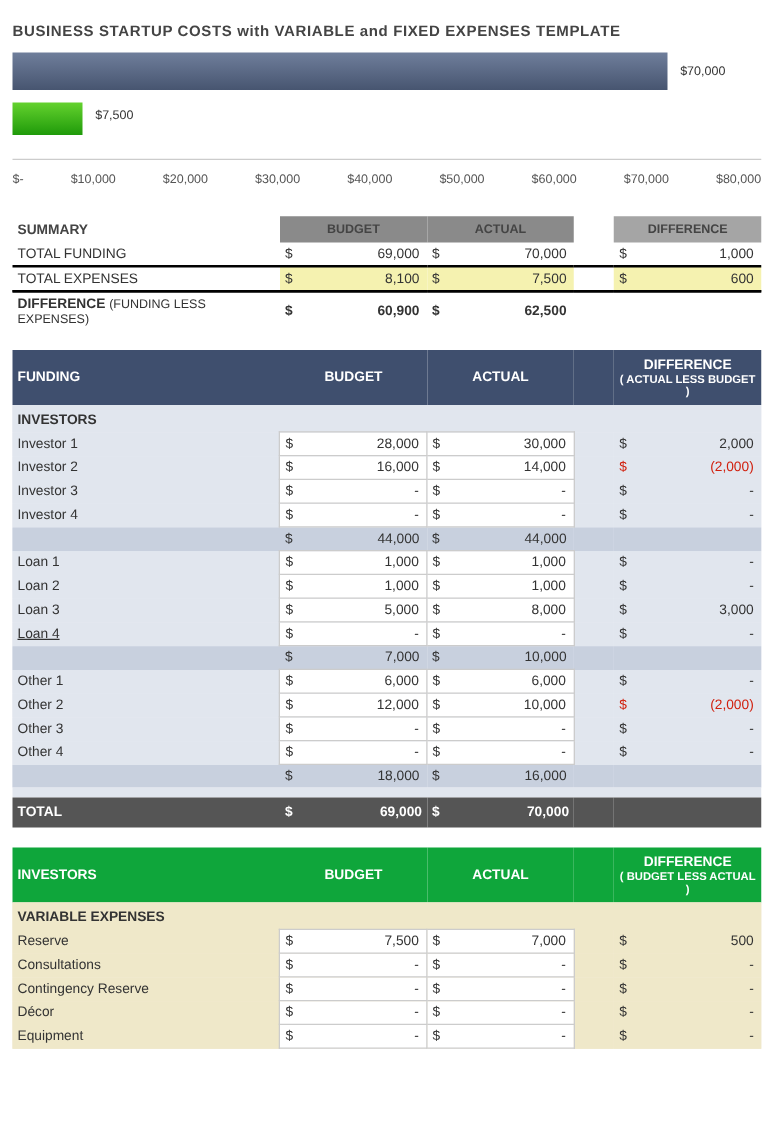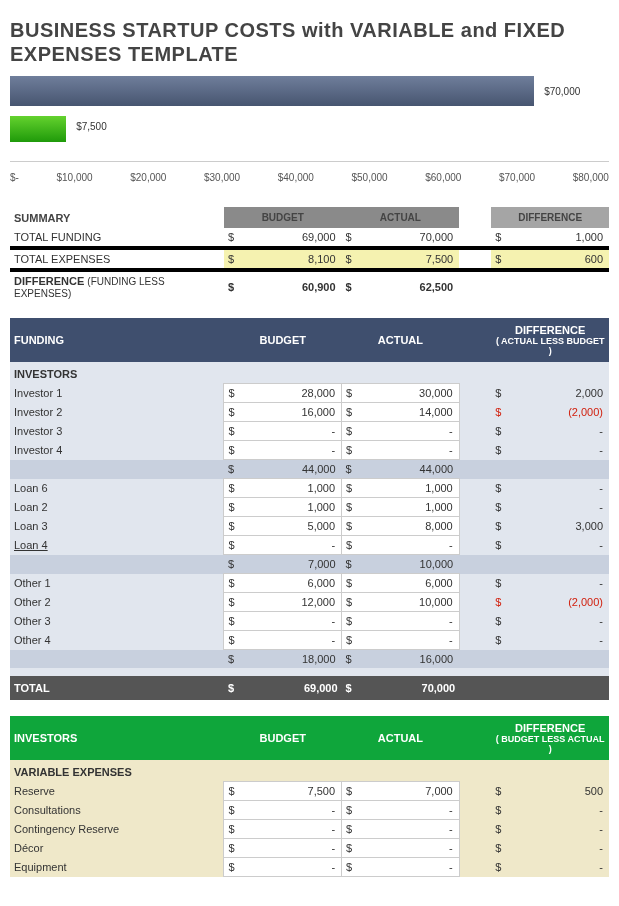--- a/index.html
+++ b/index.html
@@ -1,18 +1,18 @@
 <!DOCTYPE html>
 <html><head>
 <meta charset="utf-8">
 <style>
   * { box-sizing: border-box; margin: 0; padding: 0; }
   body { font-family: "Century Gothic", Arial, sans-serif; background: #fff; width: 619px; font-size: 11px; color: #333; }
   .page { padding: 18px 10px; }
-  .title { font-weight: 700; font-size: 20px; letter-spacing: 0.5px; color: #444; margin-bottom: 10px; line-height: 1.2; }
+  .title { font-weight: 700; font-size: 12px; letter-spacing: 0.5px; color: #444; margin-bottom: 10px; line-height: 1.2; }
 
   .chart { margin: 4px 0 8px 0; }
   .chart-plot { position: relative; height: 86px; border-bottom: 1px solid #ccc; }
   .bar-row { display: flex; align-items: center; margin: 4px 0; }
   .bar { height: 30px; }
   .bar-blue { background: linear-gradient(#6f7e9b, #475570); }
   .bar-green { background: linear-gradient(#64d22e, #1f9a0a); }
   .bar-label { font-size: 10px; margin-left: 10px; color: #333; }
   .axis { position: relative; display:flex; justify-content: space-between; margin-top: 4px; font-size: 10px; color:#555; padding-top: 6px;}
   .axis span { display:inline-block; }
@@ -20,21 +20,21 @@
   .gap { height: 16px; }
 
   table { border-collapse: collapse; width: 100%; table-layout: fixed; }
   td, th { padding: 3px 4px; font-size: 11px; vertical-align: middle; }
 
   .summary-header td { font-weight: 700; color:#444; }
   .summary-colhead { background: #8a8a8a; color: #fff; text-align: center; font-weight: 700; font-size: 10px; padding: 5px 4px; }
   .diff-colhead { background: #a5a5a5; }
   .money-cell { text-align: right; padding-right: 6px; }
   .money-cell .cur { float:left; }
-  .row-line td { border-bottom: 4px solid #000000; }
+  .row-line td { border-bottom: 2px solid #000000; }
   .yellow-bg { background: #f5f2b0; }
   .bold { font-weight: 700; }
 
   .section-head-blue { background: #3f4f6e; color: #fff; }
   .section-head-green { background: #0fa63b; color: #fff; }
   .section-head td { font-weight: 700; padding: 6px 4px; font-size: 11px; }
   .section-head .sub { font-size: 9px; font-weight: 600; display:block; }
   .section-body-blue { background: #e1e6ee; }
   .section-body-tan { background: #efe8c9; }
   .input-cell { background: #fff; border: 1px solid #ccc; }
@@ -179,21 +179,21 @@
           <td class="money-cell "><span class="cur">$</span><span>-</span></td>
         </tr>
         <tr class="subtotal-row-blue">
           <td class="section-body-blue"></td>
           <td class="money-cell "><span class="cur">$</span><span>44,000</span></td>
           <td class="money-cell "><span class="cur">$</span><span>44,000</span></td>
           <td class="section-body-blue"></td>
           <td class="section-body-blue"></td>
         </tr>
         <tr class="section-body-blue">
-          <td style="padding-left: 4px;">Loan 6</td>
+          <td style="padding-left: 4px;">Loan 1</td>
           <td class="money-cell input-cell"><span class="cur">$</span><span>1,000</span></td>
           <td class="money-cell input-cell"><span class="cur">$</span><span>1,000</span></td>
           <td class="spacer-col"></td>
           <td class="money-cell "><span class="cur">$</span><span>-</span></td>
         </tr>
         <tr class="section-body-blue">
           <td style="padding-left: 4px;">Loan 2</td>
           <td class="money-cell input-cell"><span class="cur">$</span><span>1,000</span></td>
           <td class="money-cell input-cell"><span class="cur">$</span><span>1,000</span></td>
           <td class="spacer-col"></td>

